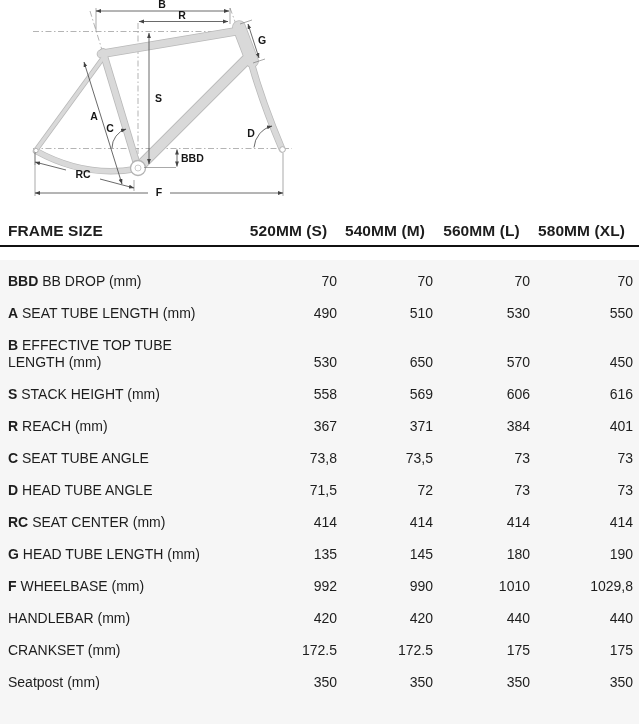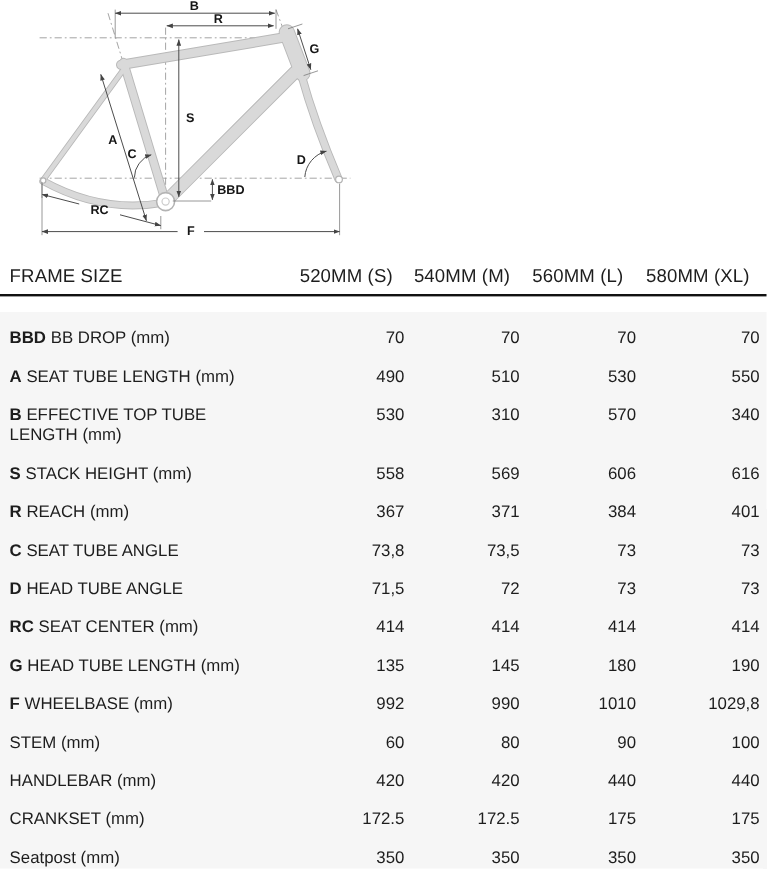--- a/index.html
+++ b/index.html
@@ -13,26 +13,26 @@
   .dim{stroke:var(--dim-line,#444);stroke-width:0.8;fill:none;}
   .ext{stroke:#6f6f6f;stroke-width:0.6;fill:none;}
   .axis{stroke:#939393;stroke-width:0.7;fill:none;stroke-dasharray:6 2.5 1.5 2.5;}
   .tube-o{stroke:#b9b9b9;fill:none;stroke-linecap:round;}
   .tube-f{stroke:var(--frame-fill,#d9d9d9);fill:none;stroke-linecap:round;}
   .dimtxt{font:700 10.5px "Liberation Sans",sans-serif;fill:#161616;}
   
   .thead{
     display:flex;align-items:flex-end;height:40px;box-sizing:border-box;
     padding:0 6px 5px 8px;border-bottom:2px solid var(--header-rule,#111);
-    font-weight:400;font-size:15.5px;letter-spacing:0.1px;
+    font-weight:700;font-size:15.5px;letter-spacing:0.1px;
   }
   .th-label{flex:1;}
   .th-col{text-align:center;}
   .tbody{margin-top:13px;background:var(--table-body-bg,#f6f6f6);padding:6px 0 60px;}
-  .row{display:flex;align-items:flex-start;box-sizing:border-box;padding:7px 6px 8px 8px;font-size:14px;}
+  .row{display:flex;align-items:flex-end;box-sizing:border-box;padding:7px 6px 8px 8px;font-size:14px;}
   .lbl{flex:1;line-height:17px;font-weight:400;padding-right:12px;}
   .lbl b{font-weight:700;}
   .val{text-align:right;font-weight:400;line-height:17px;}
   .c1{width:97px}.c2{width:96px}.c3{width:97px}.c4{width:103px}
 </style>
 </head>
 <body>
 
 <div class="page">
 
@@ -144,23 +144,23 @@
         <div class="row">
           <div class="lbl"><b>A</b> <span>SEAT TUBE LENGTH (mm)</span></div>
           <div class="val c1">490</div>
           <div class="val c2">510</div>
           <div class="val c3">530</div>
           <div class="val c4">550</div>
         </div>
         <div class="row">
           <div class="lbl"><b>B</b> <span>EFFECTIVE TOP TUBE LENGTH (mm)</span></div>
           <div class="val c1">530</div>
-          <div class="val c2">310</div>
+          <div class="val c2">650</div>
           <div class="val c3">570</div>
-          <div class="val c4">340</div>
+          <div class="val c4">450</div>
         </div>
         <div class="row">
           <div class="lbl"><b>S</b> <span>STACK HEIGHT (mm)</span></div>
           <div class="val c1">558</div>
           <div class="val c2">569</div>
           <div class="val c3">606</div>
           <div class="val c4">616</div>
         </div>
         <div class="row">
           <div class="lbl"><b>R</b> <span>REACH (mm)</span></div>
@@ -198,27 +198,20 @@
           <div class="val c4">190</div>
         </div>
         <div class="row">
           <div class="lbl"><b>F</b> <span>WHEELBASE (mm)</span></div>
           <div class="val c1">992</div>
           <div class="val c2">990</div>
           <div class="val c3">1010</div>
           <div class="val c4">1029,8</div>
         </div>
         <div class="row">
-          <div class="lbl"><span>STEM (mm)</span></div>
-          <div class="val c1">60</div>
-          <div class="val c2">80</div>
-          <div class="val c3">90</div>
-          <div class="val c4">100</div>
-        </div>
-        <div class="row">
           <div class="lbl"><span>HANDLEBAR (mm)</span></div>
           <div class="val c1">420</div>
           <div class="val c2">420</div>
           <div class="val c3">440</div>
           <div class="val c4">440</div>
         </div>
         <div class="row">
           <div class="lbl"><span>CRANKSET (mm)</span></div>
           <div class="val c1">172.5</div>
           <div class="val c2">172.5</div>

